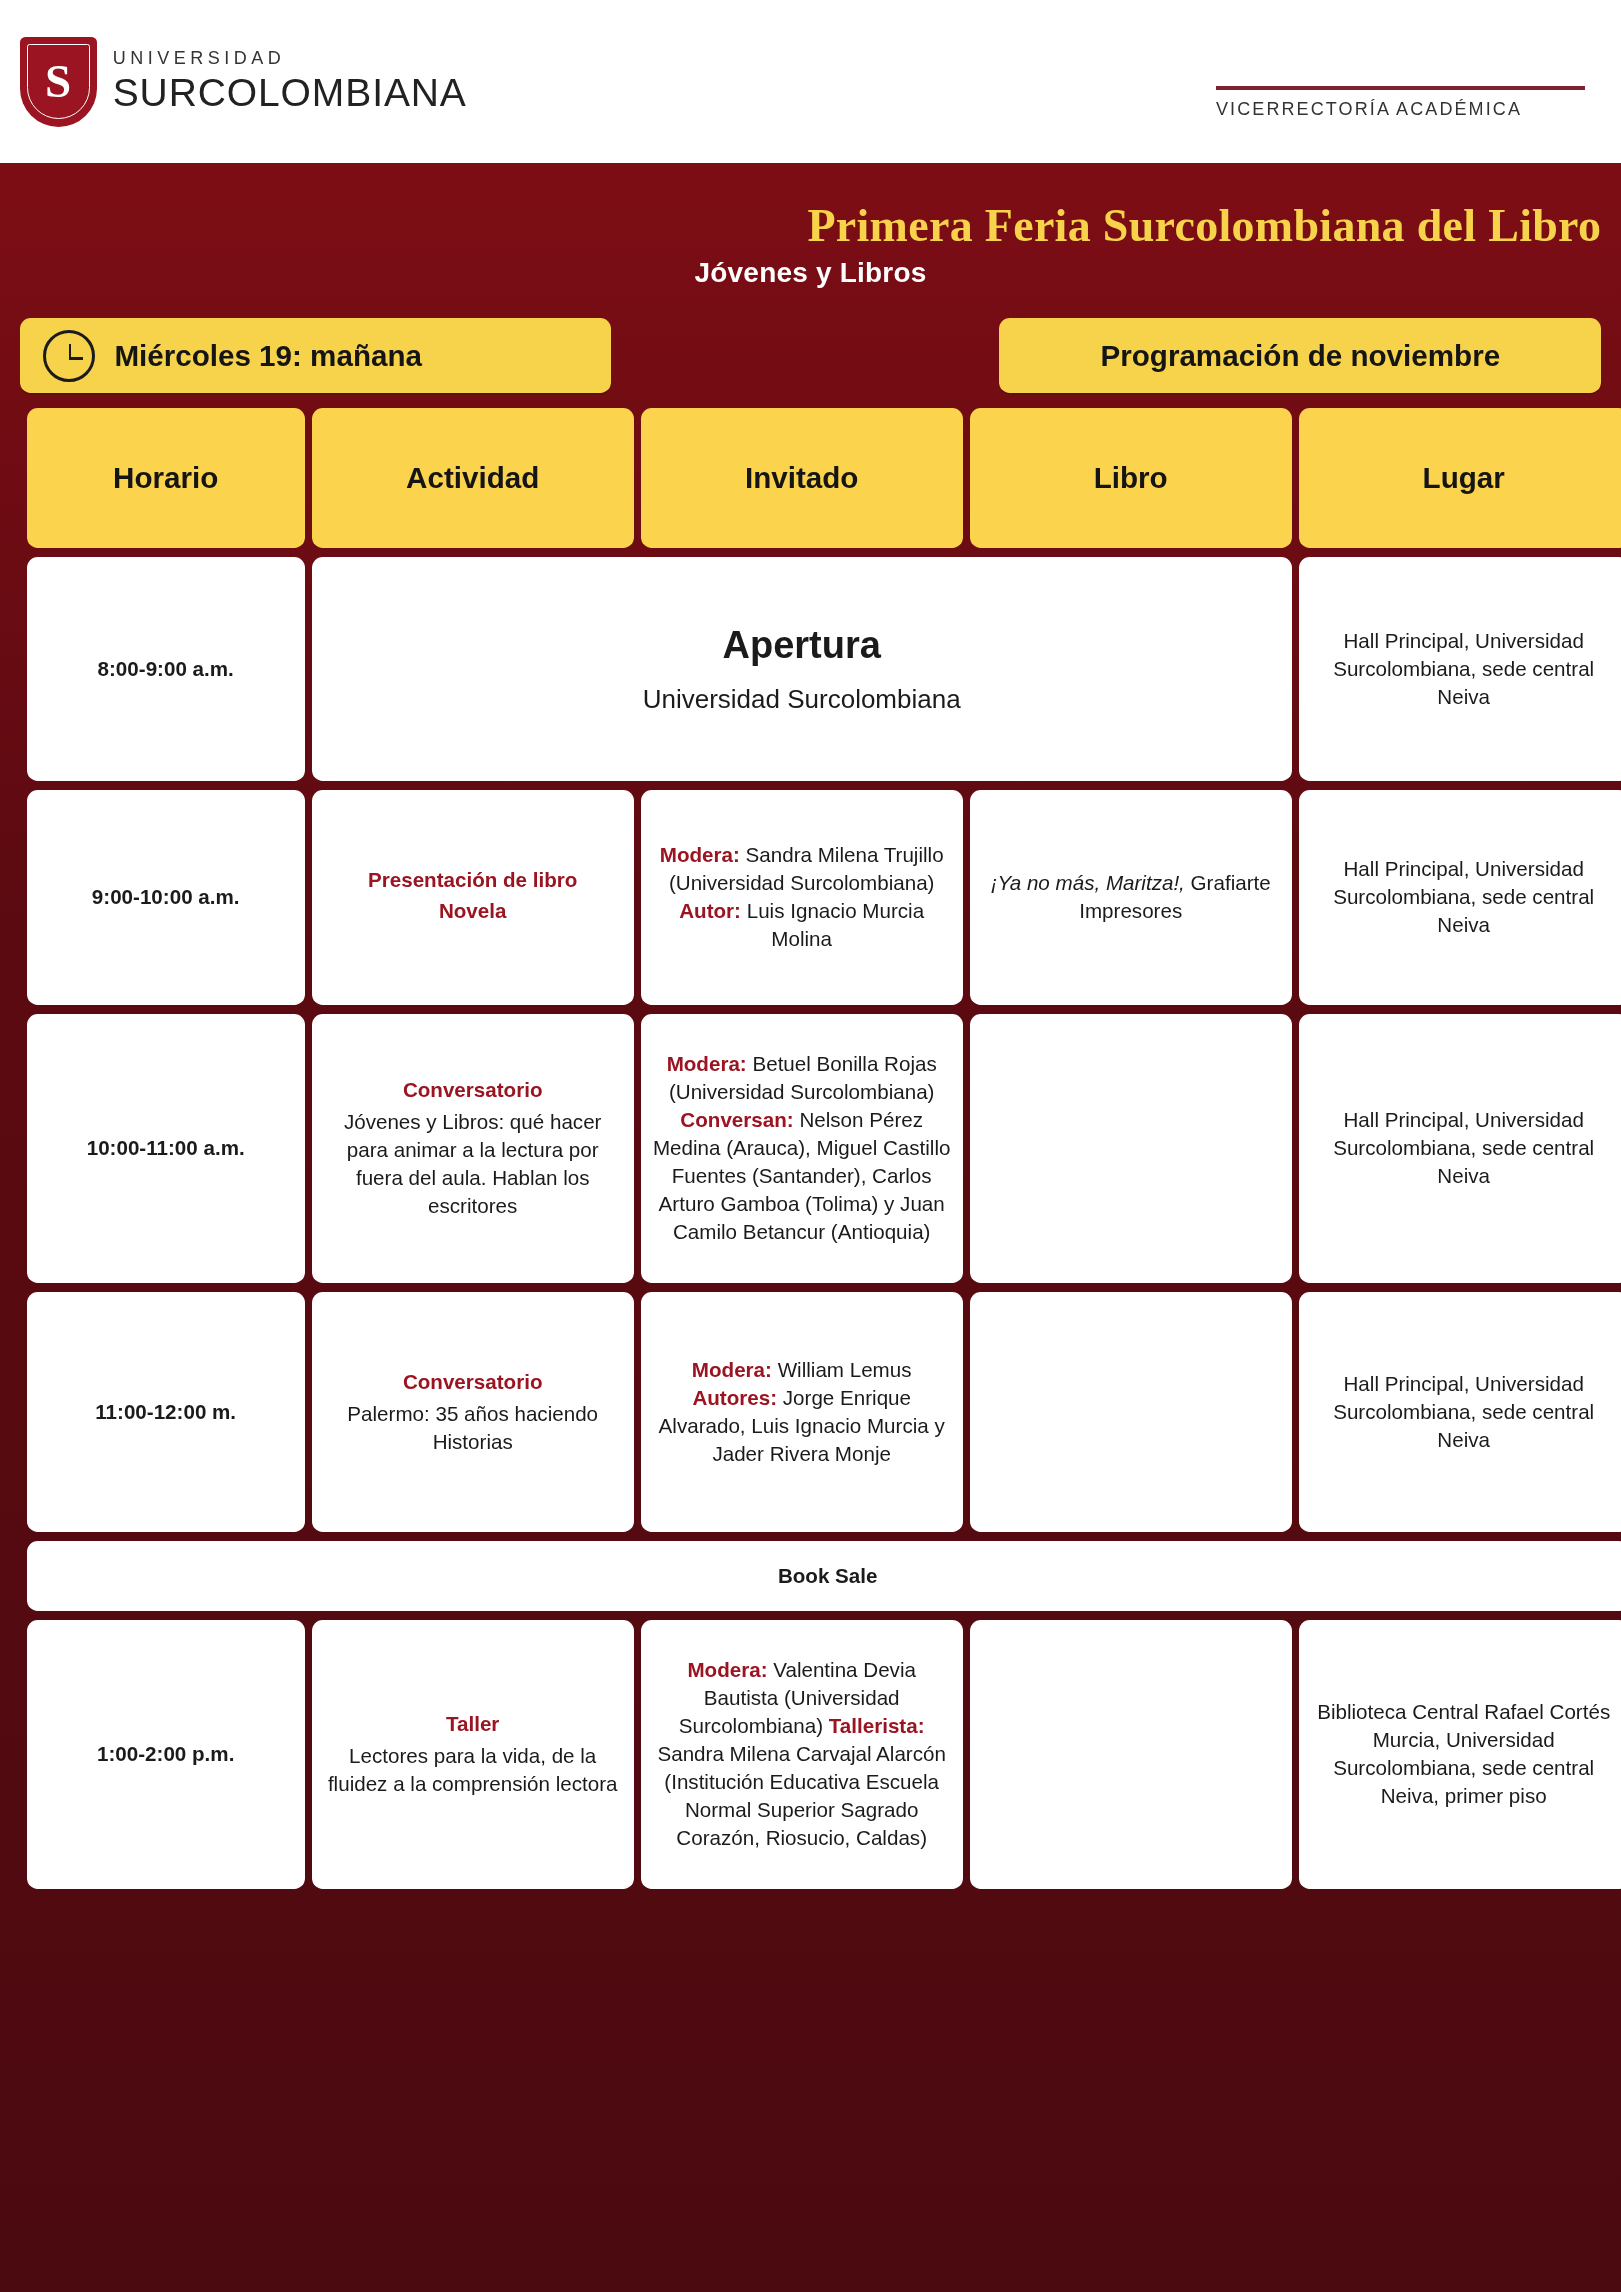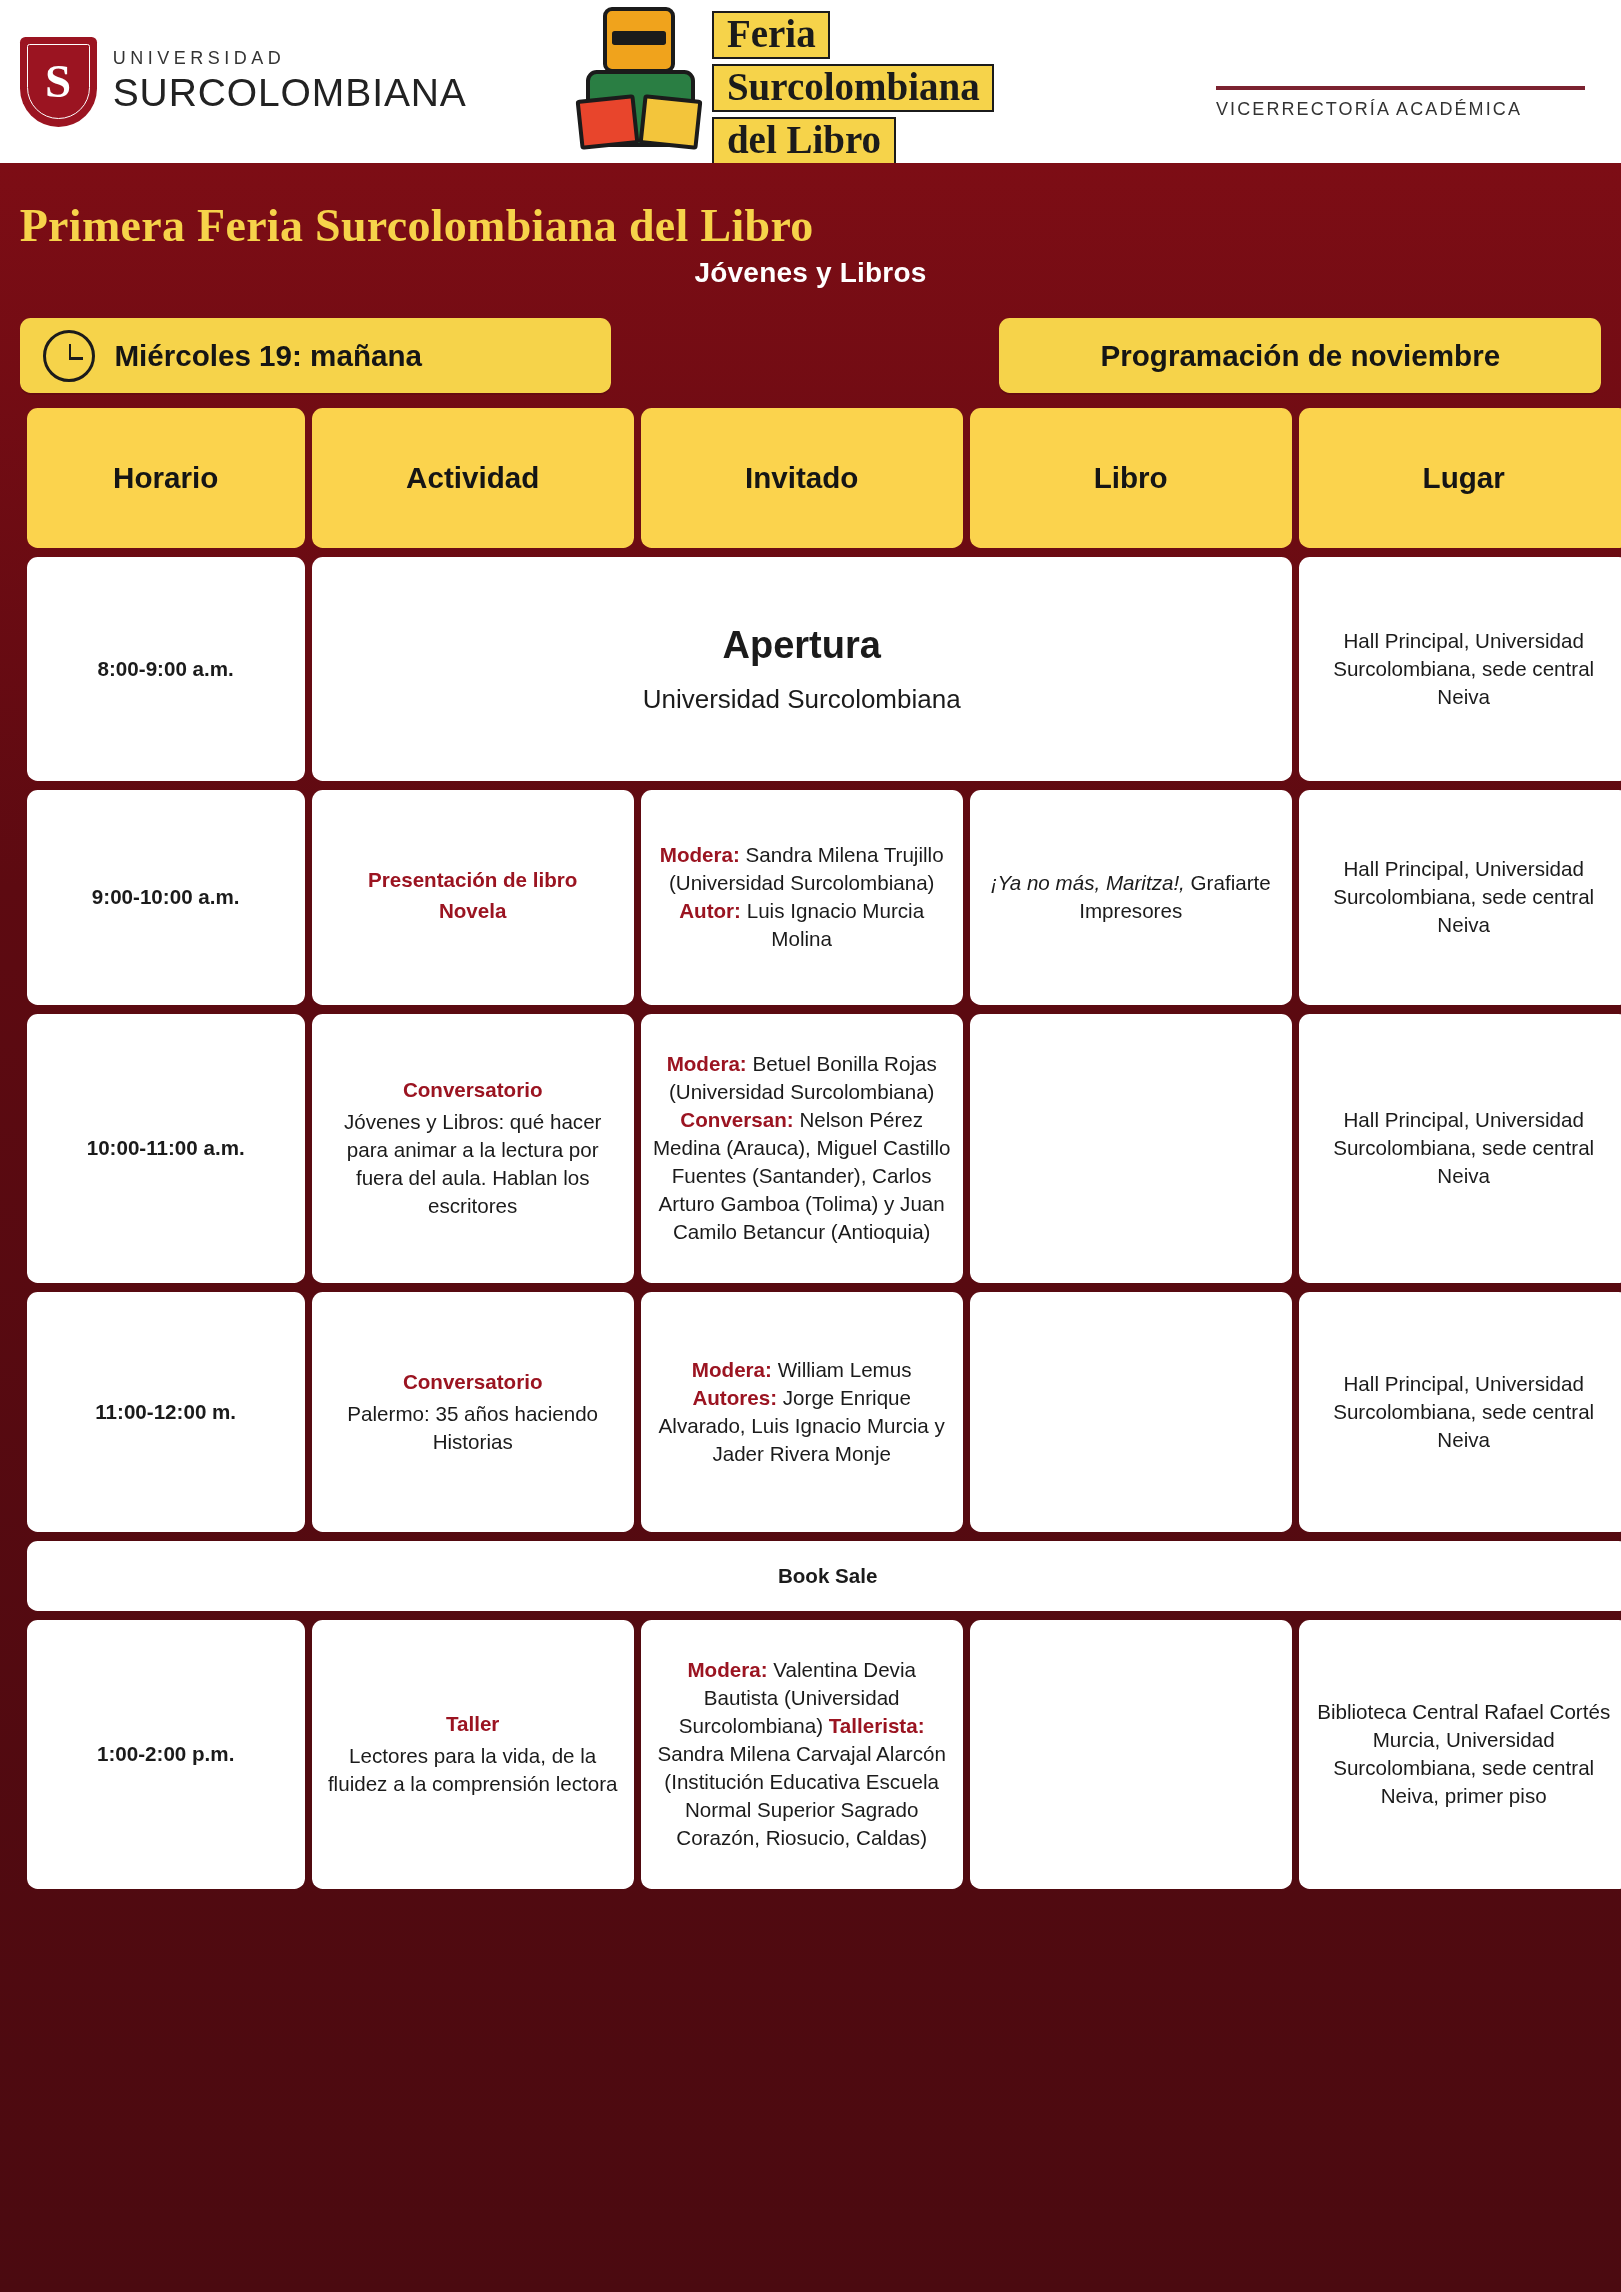--- a/index.html
+++ b/index.html
@@ -116,21 +116,21 @@
   }
 
   
   .poster{
     height:2130px;
     background:linear-gradient(180deg,#7d0d15 0%, #5d0a11 34%, #4b0a10 100%);
     padding:0 19.7px 19.7px 19.7px;
     position:relative;
   }
   .title-main{
-    text-align:left;
+    text-align:right;
     color:#f6d34a;
     font-family:"Liberation Serif", serif;
     font-weight:700;
     font-size:46px;
     padding-top:36px;
     letter-spacing:0.3px;
   }
   .title-sub{
     text-align:center;
     color:#ffffff;
@@ -247,34 +247,20 @@
   <div class="logo-us">
     <div class="shield">
       <span>S</span>
     </div>
     <div class="us-text">
       <div class="us-small">UNIVERSIDAD</div>
       <div class="us-big">SURCOLOMBIANA</div>
     </div>
   </div>
 
-  <div class="logo-feria">
-    <div class="mascot">
-      <div class="head"></div>
-      <div class="eyes"></div>
-      <div class="body"></div>
-      <div class="book-l"></div>
-      <div class="book-r"></div>
-    </div>
-    <div class="feria-words">
-      <div class="w1">Feria</div><br>
-      <div class="w2">Surcolombiana</div><br>
-      <div class="w3">del Libro</div>
-    </div>
-  </div>
 
   <div class="vicerrectoria">
     <div class="line"></div>
     <div class="txt">VICERRECTORÍA  ACADÉMICA</div>
   </div>
 </div>
 
 <div class="poster">
 
   <div class="title-main">Primera Feria Surcolombiana del Libro</div>

